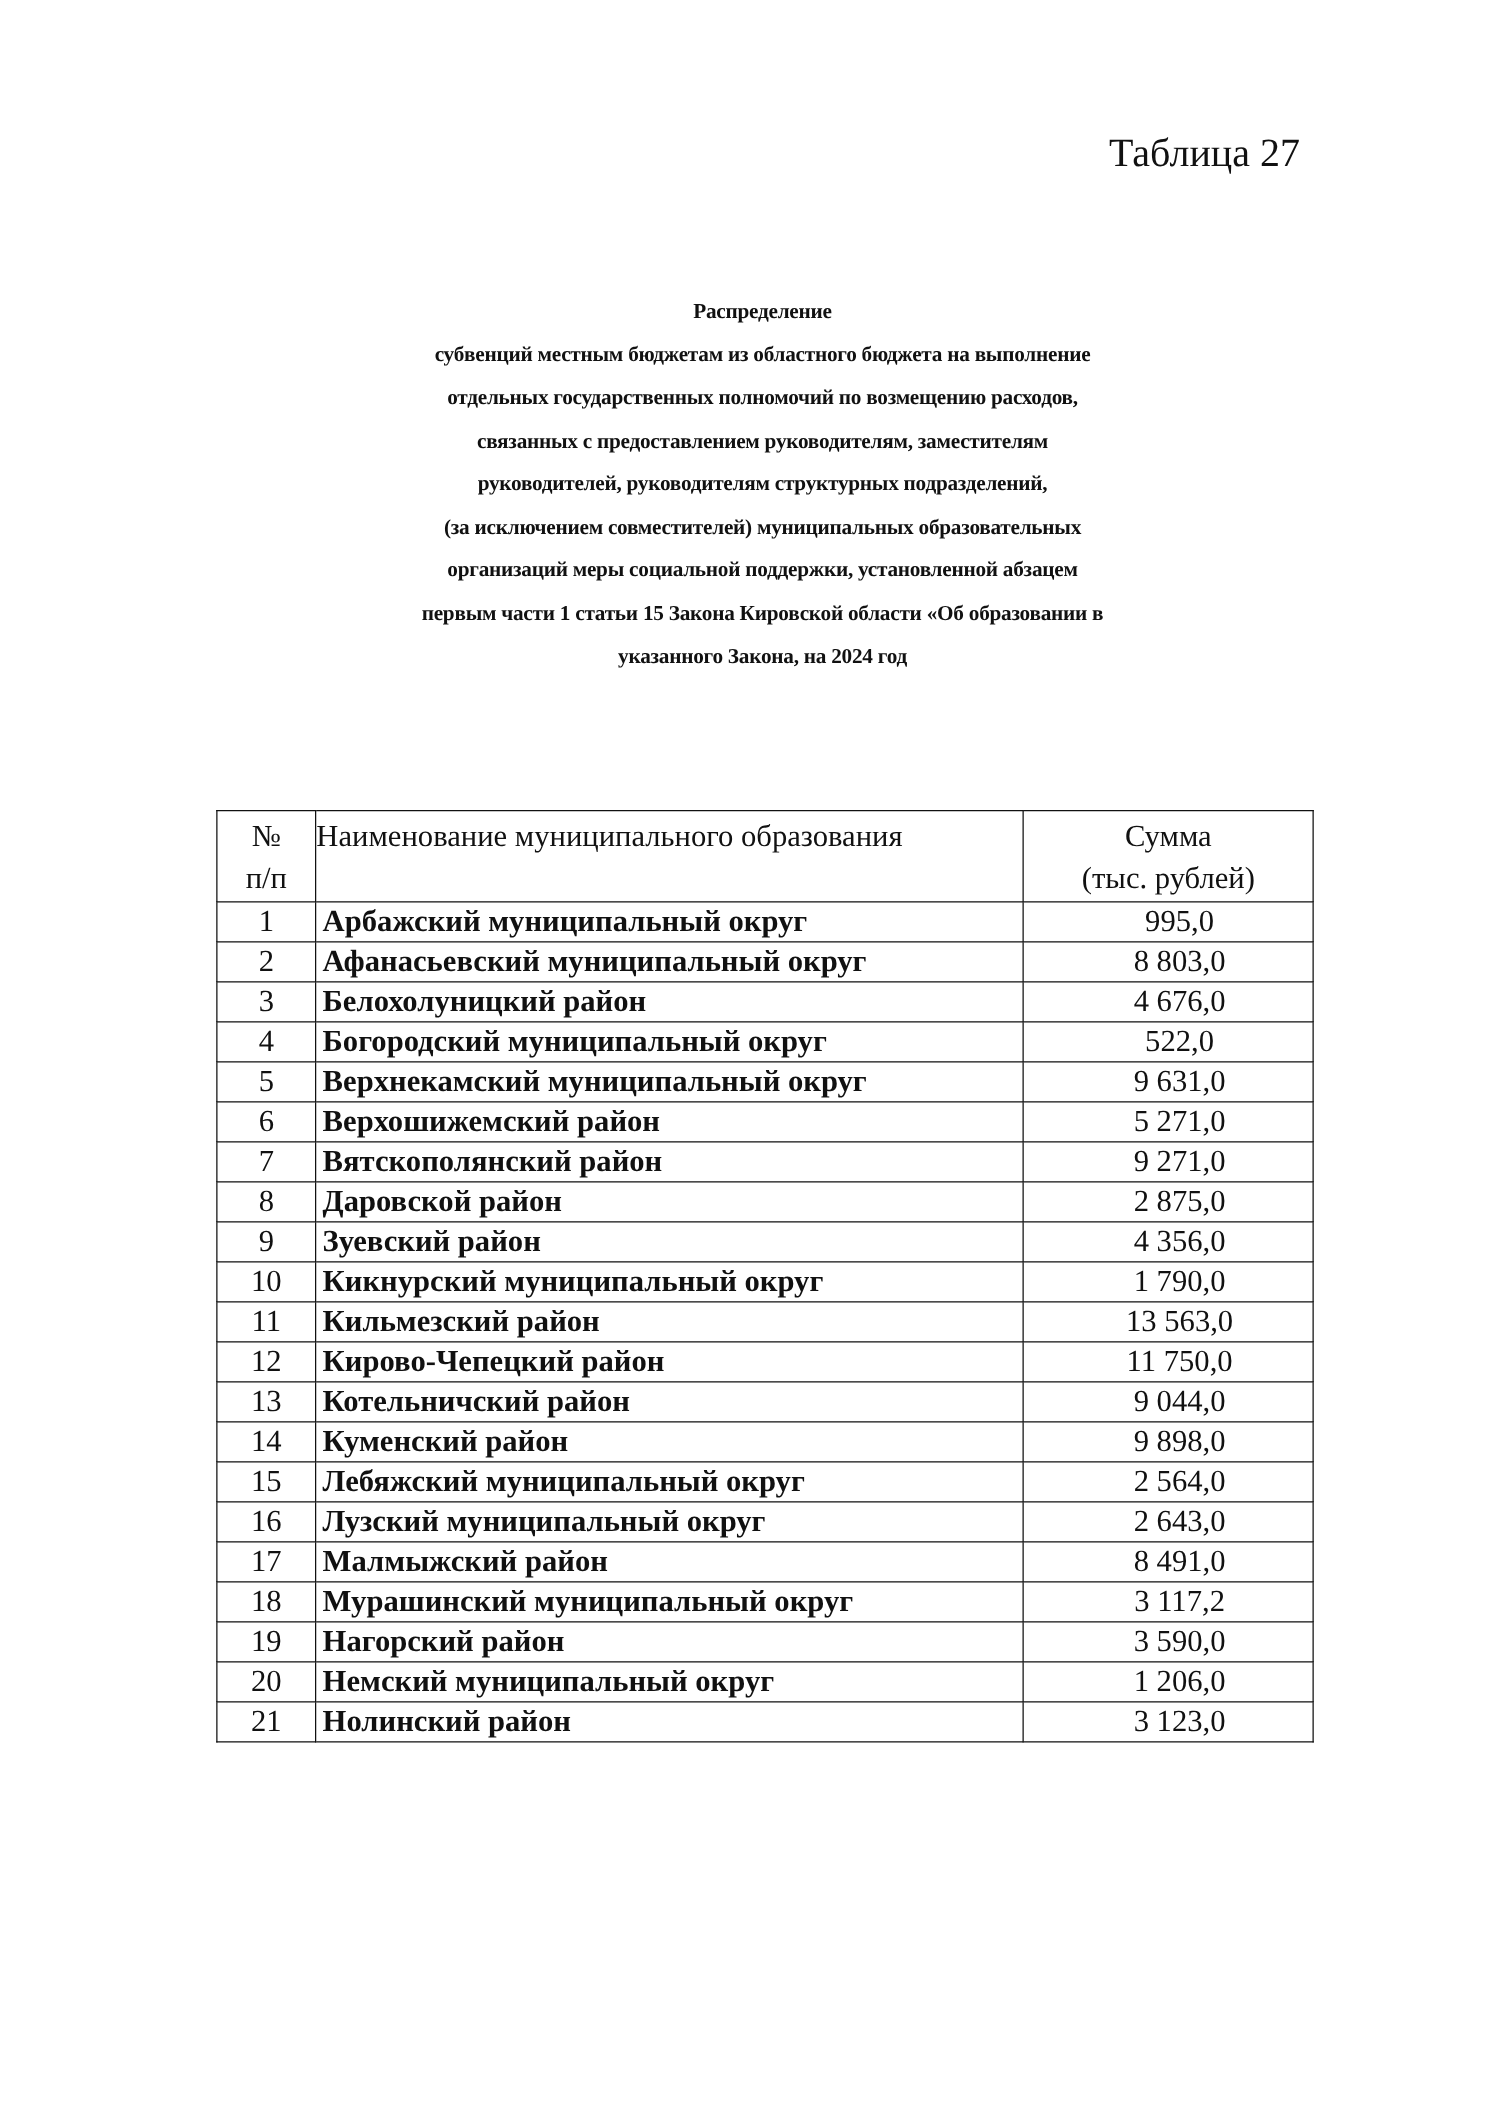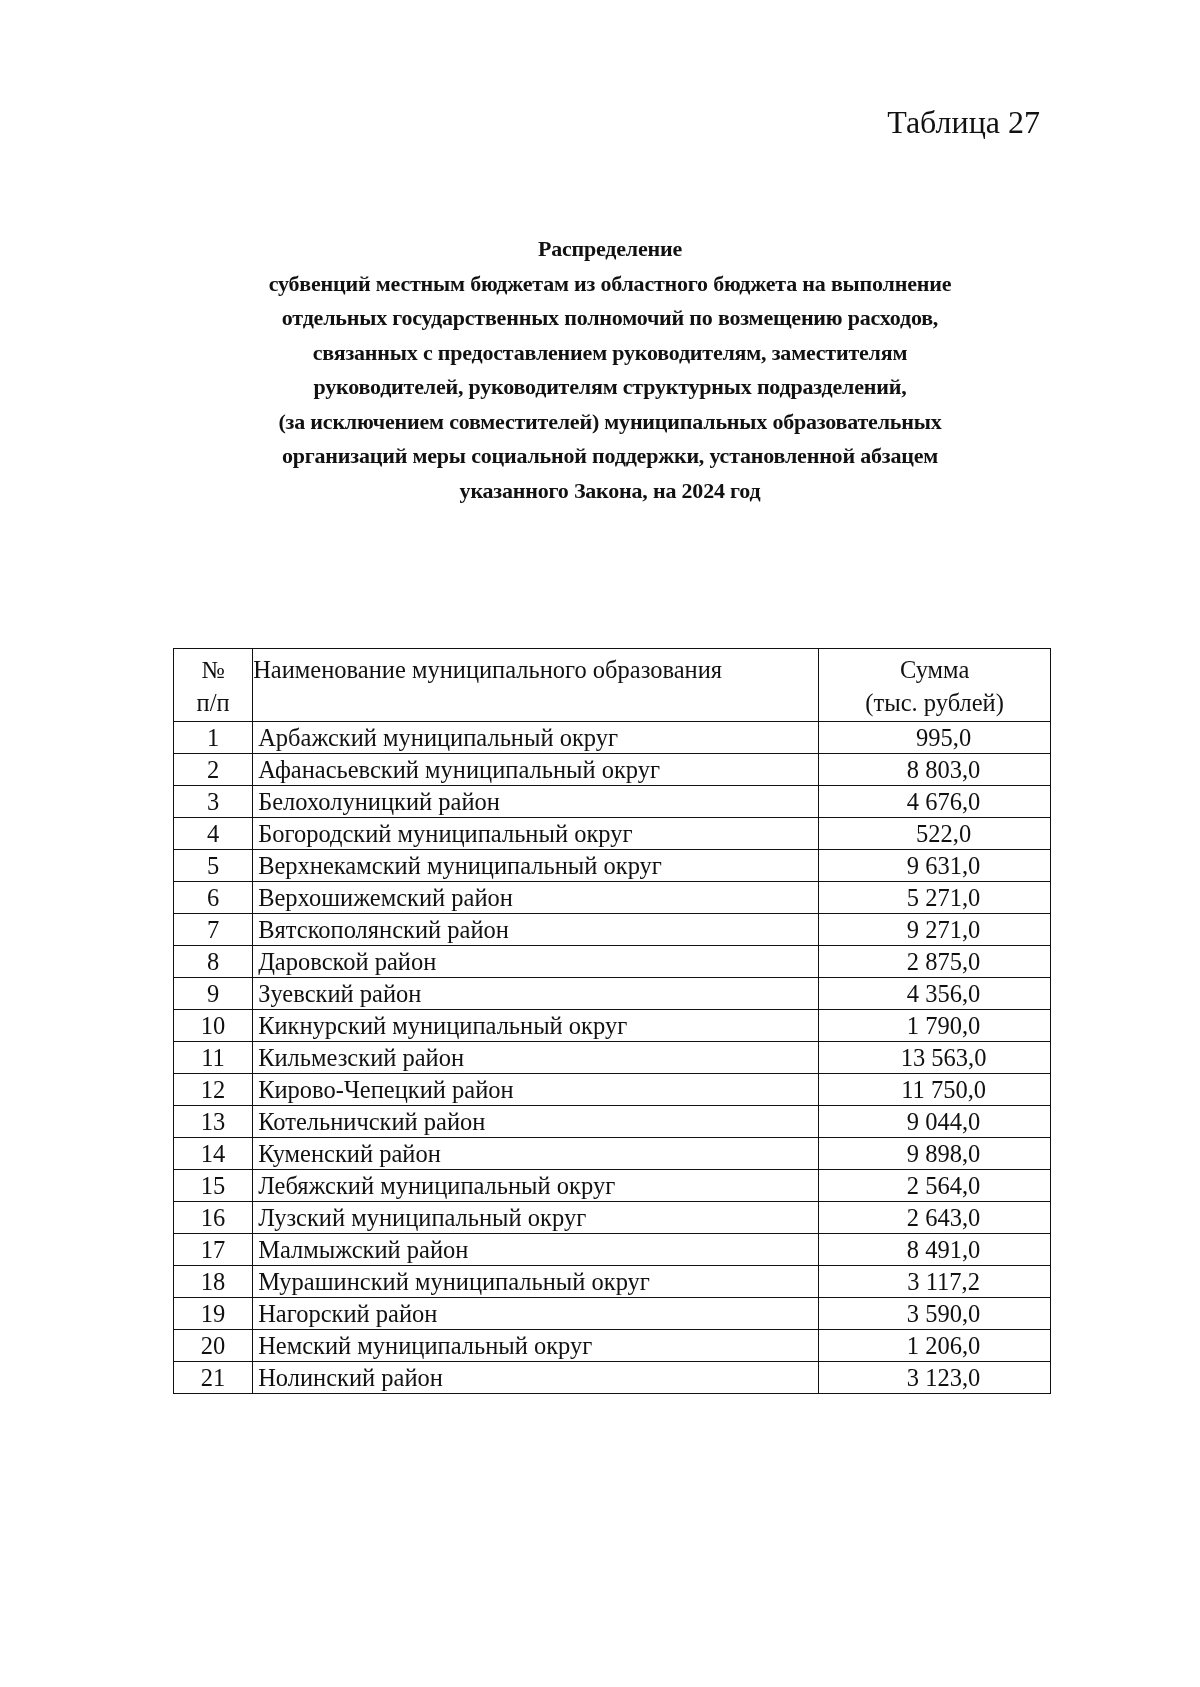--- a/index.html
+++ b/index.html
@@ -6,53 +6,54 @@
   body {
     width: 1200px; height: 1687px; position: relative; overflow: hidden;
     font-family: "Liberation Serif", "DejaVu Serif", serif; color: #111;
   }
   .table-label {
     position: absolute; right: 160px; top: 104px;
     font-size: 32px; font-weight: normal;
   }
   .heading {
     position: absolute; left: 170px; width: 880px; top: 232px;
-    text-align: center; font-weight: bold; font-size: 22px; line-height: 34.5px;
+    text-align: center; font-weight: bold; font-size: 17px; line-height: 34.5px;
     font-family: "Liberation Serif", serif;
     letter-spacing: -0.2px;
   }
   .heading div { white-space: nowrap; }
   table.data {
     position: absolute; left: 173px; top: 648px; width: 878px;
     border-collapse: collapse; font-size: 24.5px;
   }
   table.data th, table.data td {
     border: 1.6px solid #111; padding: 0; line-height: 31px;
   }
   table.data th { font-weight: normal; vertical-align: top; padding-top: 4px; height: 68px; line-height: 33px; }
   .c-num { width: 80px; text-align: center; }
-  .c-name { width: 573px; text-align: left; padding-left: 5px !important; }
+  .c-name { width: 573px; text-align: left; padding-left: 5px !important; font-weight: bold; }
   th.c-name { text-align: left; padding-left: 0 !important; }
   .c-sum { width: 218px; text-align: center; }
   td.c-sum { padding-left: 18px !important; text-align: center; }
   table.data td { height: 31px; }
 </style>
 </head>
 <body>
 
 <div class="table-label">Таблица 27</div>
 
 <div class="heading">
   <div>Распределение</div>
   <div>субвенций местным бюджетам из областного бюджета на выполнение</div>
   <div>отдельных государственных полномочий по возмещению расходов,</div>
   <div>связанных с предоставлением руководителям, заместителям</div>
   <div>руководителей, руководителям структурных подразделений,</div>
   <div>(за исключением совместителей) муниципальных образовательных</div>
   <div>организаций меры социальной поддержки, установленной абзацем</div>
+  <div>первым части 1 статьи 15 Закона Кировской области «Об образовании в</div>
   <div>указанного Закона, на 2024 год</div>
 </div>
 
 <table class="data">
   <thead>
     <tr>
       <th class="c-num">
         <div>№</div>
         <div>п/п</div>
       </th>

